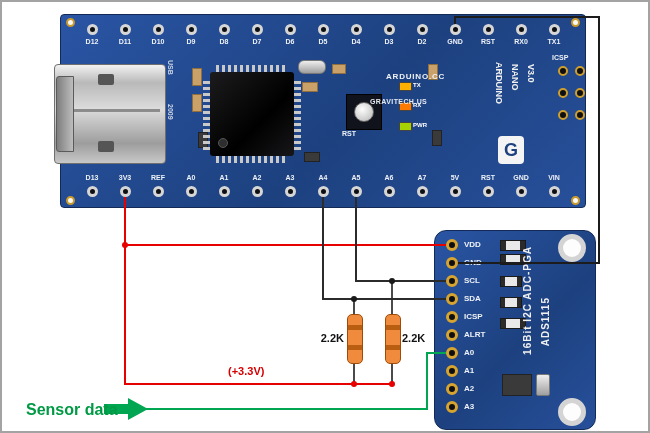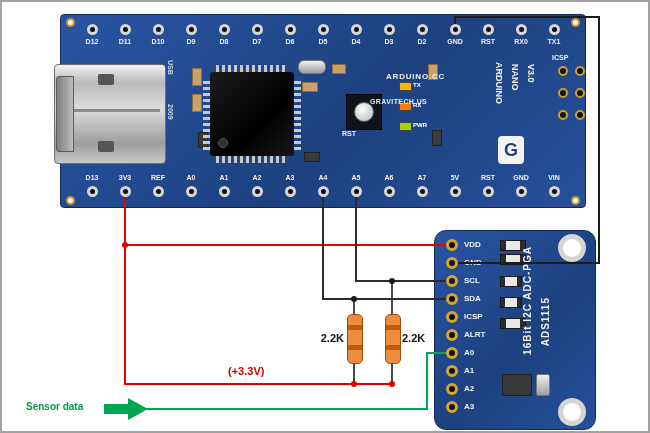--- a/index.html
+++ b/index.html
@@ -66,21 +66,21 @@
   .led-label { font-size:6px; font-weight:bold; color:#fff; z-index:10; }
 
   #logo-box { left:496px; top:134px; width:26px; height:28px; background:#f4f4f4; border-radius:4px; z-index:10;
     text-align:center; }
   #logo-box span { position:static; font-size:18px; font-weight:bold; color:#1d417f; line-height:28px; }
 
   .ann { z-index:25; font-weight:bold; }
   #ann-33v { left:226px; top:363px; color:#d40000; font-size:11px; }
   #ann-r1 { left:308px; top:330px; width:34px; text-align:right; color:#111; font-size:11px; }
   #ann-r2 { left:400px; top:330px; color:#111; font-size:11px; }
-  #ann-sensor { left:24px; top:399px; color:#009a44; font-size:10px; }
+  #ann-sensor { left:24px; top:399px; color:#009a44; font-size:16px; }
 
   #arrow-shaft { left:102px; top:402px; width:26px; height:10px; background:#00a651; z-index:20; }
   #arrow-head { left:126px; top:396px; width:0; height:0; z-index:20;
     border-left:20px solid #00a651; border-top:11px solid transparent; border-bottom:11px solid transparent; }
 </style>
 </head>
 <body>
 
 <div id="stage">
 

